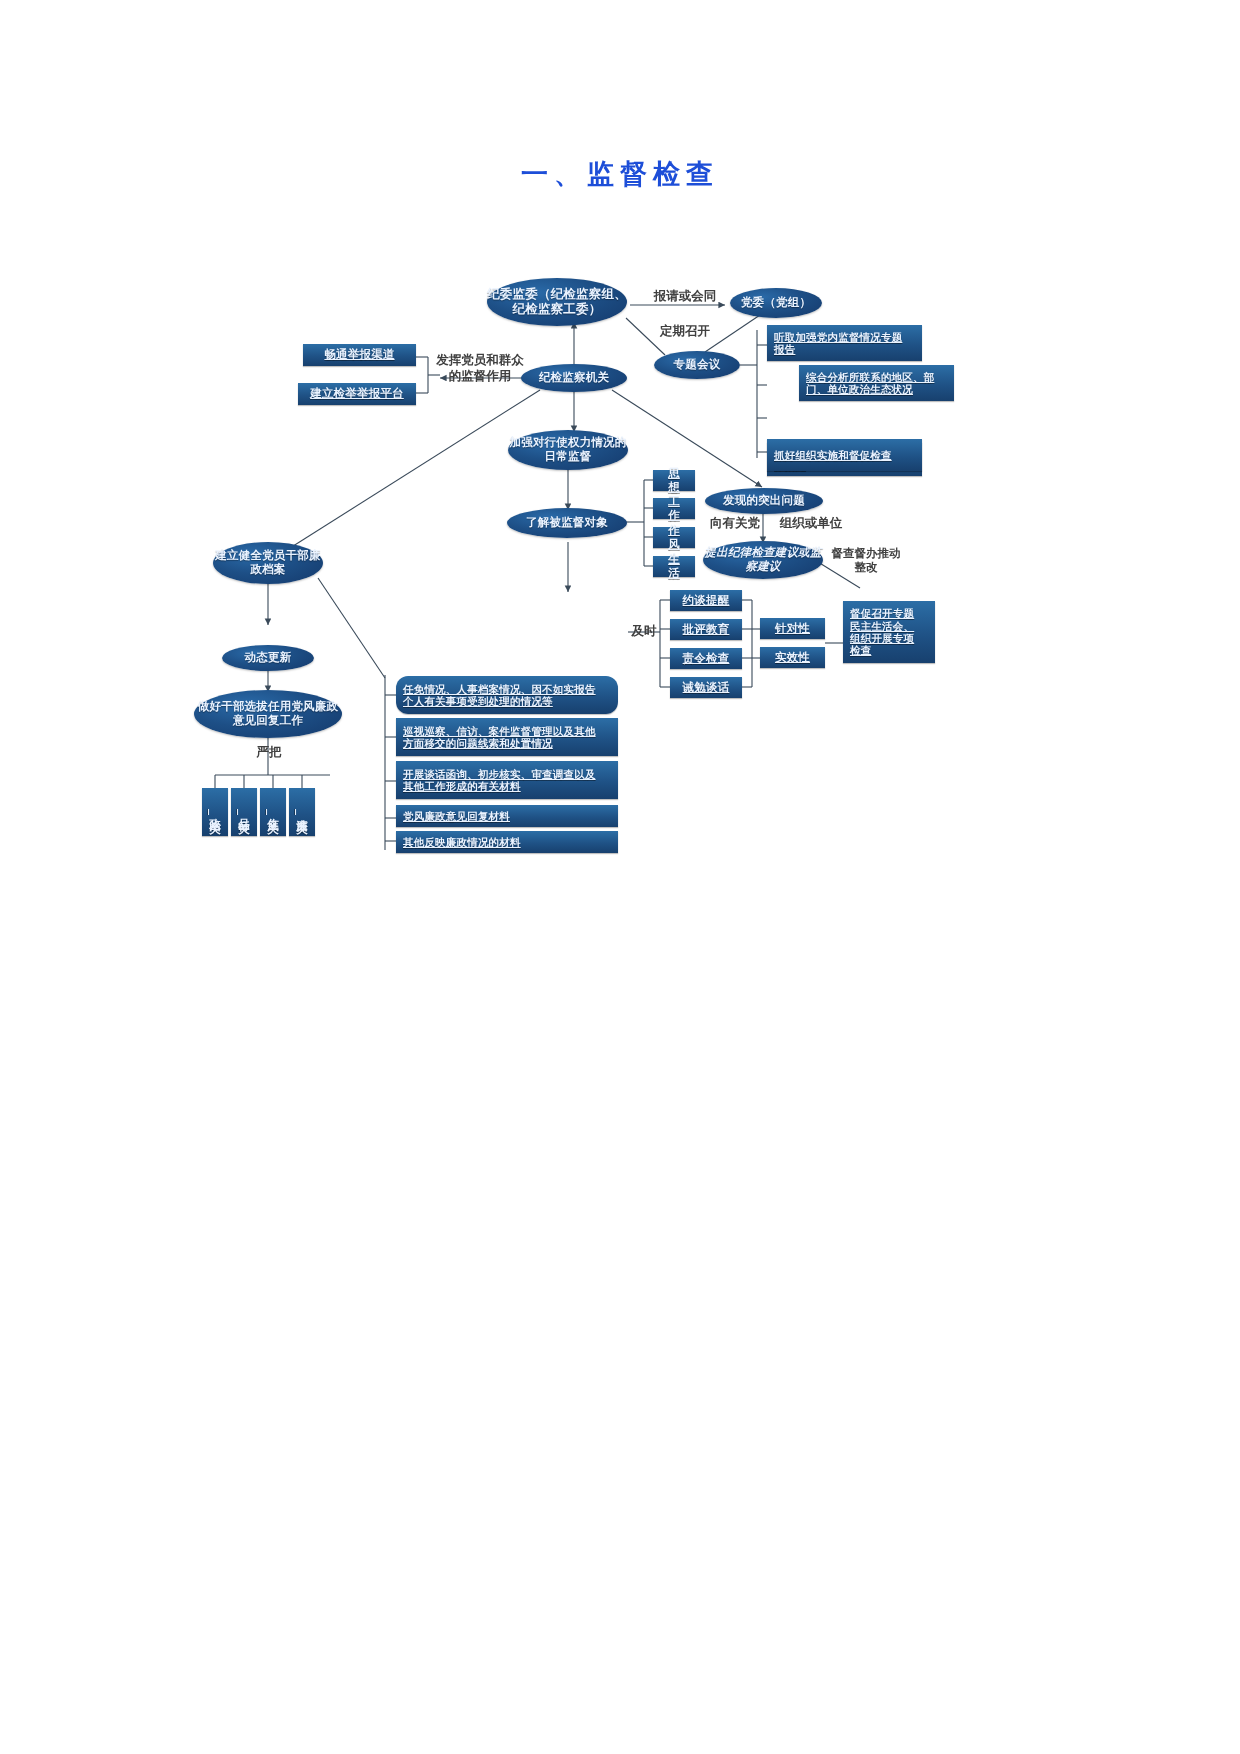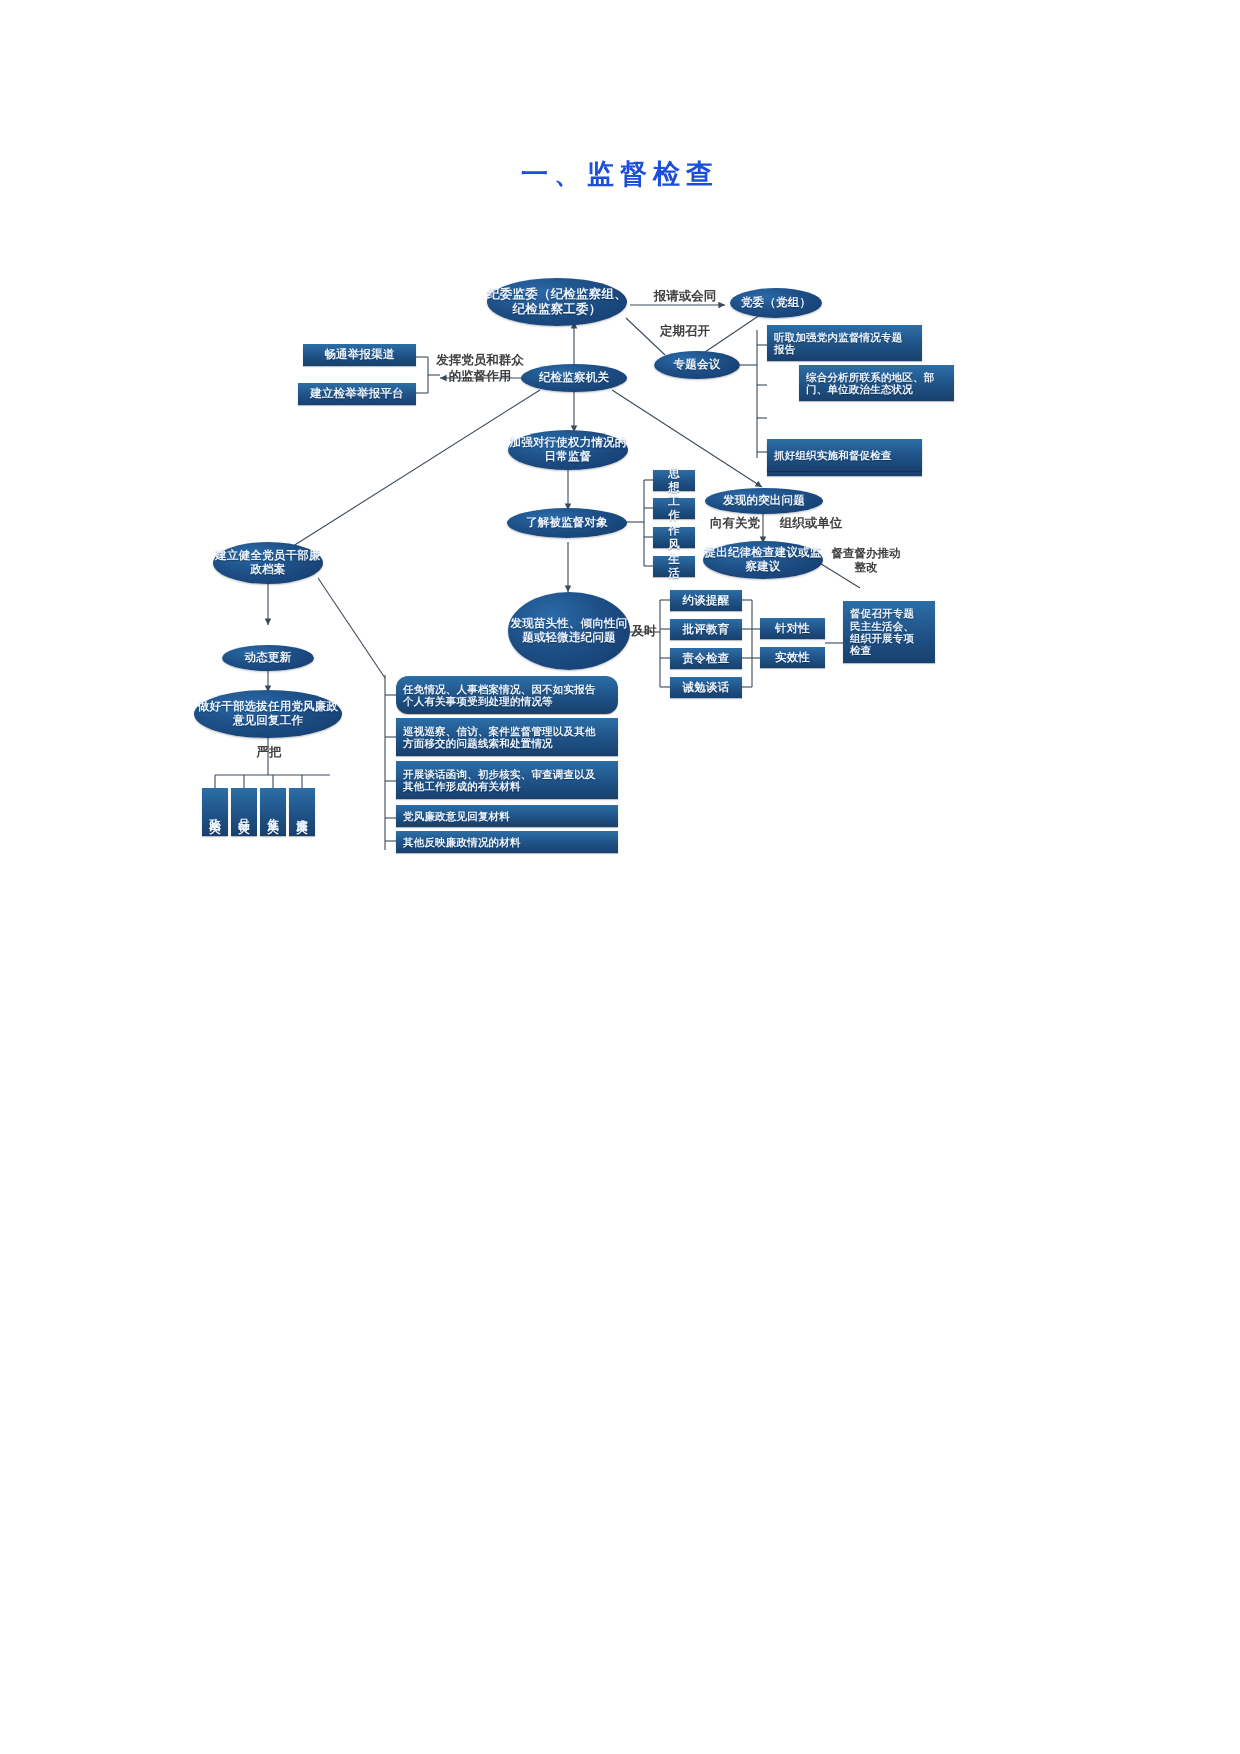--- a/index.html
+++ b/index.html
@@ -40,20 +40,21 @@
   }
   .ellipse{
     border-radius:50%;
     background:radial-gradient(ellipse at 35% 30%, #2a6aa8 0%, #1d4f86 45%, #14396b 100%);
     box-shadow:0 1px 2px rgba(0,0,0,.25);
   }
   .rect{
     background:linear-gradient(180deg,#2c6ea6 0%,#1f5286 55%,#17406e 100%);
     box-shadow:0 1px 1px rgba(0,0,0,.25);
     padding:2px 12px;
+    text-decoration:underline;
   }
   .rect.left{justify-content:flex-start;text-align:left;padding-left:7px;}
   .rect.vert{
     writing-mode:vertical-rl;
     text-orientation:upright;
     letter-spacing:2px;
     line-height:1.05;
   }
 
   .lbl{
@@ -186,25 +187,24 @@
 
   <div class="node ellipse f11" style="left:507px;top:508px;width:120px;height:30px;">了解被监督对象</div>
 
   <div class="node rect f11" style="left:653px;top:470px;width:42px;height:21px;">思想</div>
   <div class="node rect f11" style="left:653px;top:498px;width:42px;height:21px;">工作</div>
   <div class="node rect f11" style="left:653px;top:527px;width:42px;height:21px;">作风</div>
   <div class="node rect f11" style="left:653px;top:556px;width:42px;height:21px;">生活</div>
 
   <div class="node ellipse f11" style="left:705px;top:488px;width:118px;height:26px;">发现的突出问题</div>
 
-  <div class="node ellipse f11" style="left:703px;top:541px;width:120px;height:38px;">提出纪律检查建议或监察建议</div>
+  <div class="node ellipse f11" style="left:703px;top:541px;width:120px;height:38px;font-style:italic;">提出纪律检查建议或监察建议</div>
 
   <div class="node rect left f10" style="left:843px;top:601px;width:92px;height:62px;">督促召开专题民主生活会、组织开展专项检查</div>
 
-  <div class="node ellipse f11" style="left:508px;top:592px;width:122px;height:78px;">发现苗头性、倾向性问题或轻微违纪问题</div>
 
   <div class="node rect f11" style="left:670px;top:590px;width:72px;height:21px;">约谈提醒</div>
   <div class="node rect f11" style="left:670px;top:619px;width:72px;height:21px;">批评教育</div>
   <div class="node rect f11" style="left:670px;top:648px;width:72px;height:21px;">责令检查</div>
   <div class="node rect f11" style="left:670px;top:677px;width:72px;height:21px;">诫勉谈话</div>
 
   <div class="node rect f11" style="left:760px;top:618px;width:65px;height:21px;">针对性</div>
   <div class="node rect f11" style="left:760px;top:647px;width:65px;height:21px;">实效性</div>
 
   <div class="node ellipse f11" style="left:213px;top:542px;width:110px;height:42px;">建立健全党员干部廉政档案</div>

